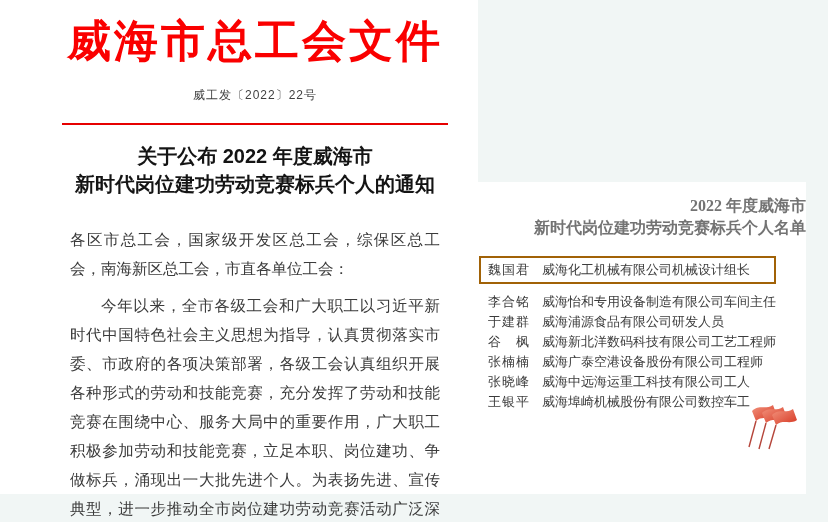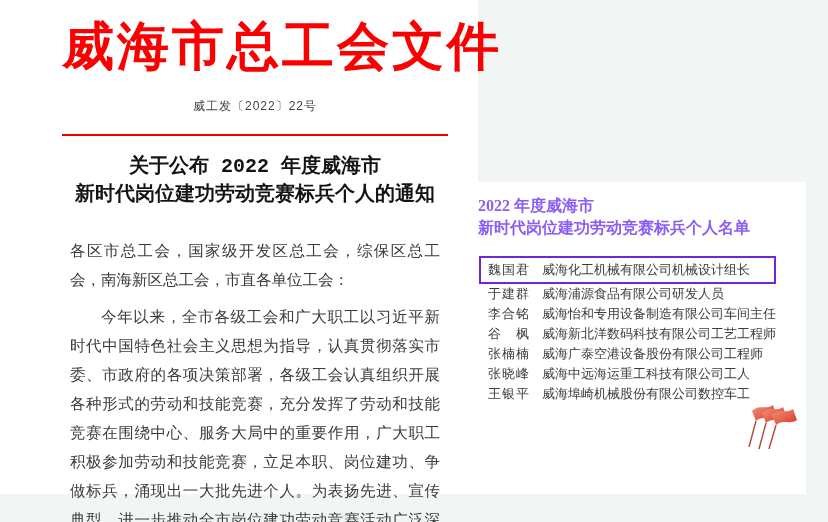--- a/index.html
+++ b/index.html
@@ -14,73 +14,73 @@
   
   .left-page{
     position:absolute;left:0;top:0;width:478px;height:494px;
     background:#ffffff;
   }
   .left-inner{position:absolute;left:62px;top:0;width:386px;}
   .red-head{
     margin-top:12px;
     font-family:"Liberation Serif","DejaVu Serif",serif;
     font-weight:bold;
-    font-size:52px;line-height:1.35;
+    font-size:44px;line-height:1.35;
     letter-spacing:3px;
     color:#fa0000;
     text-align:center;
     white-space:nowrap;
   }
   .doc-no{
     margin-top:16px;
     text-align:center;
     font-size:12px;color:#3f3f3f;letter-spacing:1px;
   }
   .red-line{
     margin-top:19px;
     width:100%;height:2px;background:#e60000;
   }
   .notice-title{
     margin-top:17px;
     text-align:center;
-    font-family:Liberation Mono, monospace;
+    font-family:Liberation Sans, sans-serif;
     font-weight:bold;
     font-size:20px;line-height:28px;color:#141414;
   }
   .body-text{
     margin-top:27px;
     font-size:15.5px;line-height:29px;color:#3b3b3b;
     text-align:justify;
   }
   .body-text p{margin:8px;}
   .body-text p.indent{text-indent:2em;}
 
   
   .right-card{
     position:absolute;left:478px;top:182px;width:328px;height:312px;
     background:#ffffff;
   }
   .list-title{
     margin-top:13px;
-    text-align:left;
+    text-align:right;
     font-family:"Liberation Serif","DejaVu Serif",serif;
     font-weight:bold;
-    font-size:16px;line-height:22px;color:#8b5cf6;
+    font-size:16px;line-height:22px;color:#737373;
   }
   .rows{margin-top:17px;}
   .row{
     display:flex;align-items:center;
     padding-left:10px;
     font-size:13px;line-height:20px;color:#3c3c3c;
   }
   .row .name{width:54px;flex:none;letter-spacing:1px;}
   .row .desc{flex:1;}
   .row.highlight{
-    border:2px solid #6d28d9;
-    margin:0 30px 0 1px;
+    border:2px solid #a16207;
+    margin:0 30px 8px 1px;
     padding:2px 0 2px 7px;
   }
 
   
   .flags{position:absolute;left:742px;top:401px;width:64px;height:50px;}
   .badge{
     position:absolute;left:733px;top:466px;
     font-size:21px;font-weight:bold;letter-spacing:2px;
     color:#e8382c;white-space:nowrap;
   }
@@ -110,26 +110,26 @@
     <div class="list-title">
       <div>2022 年度威海市</div>
       <div>新时代岗位建功劳动竞赛标兵个人名单</div>
     </div>
     <div class="rows">
       <div class="row highlight">
         <span class="name">魏国君</span>
         <span class="desc">威海化工机械有限公司机械设计组长</span>
       </div>
       <div class="row">
+        <span class="name">李合铭</span>
+        <span class="desc">威海怡和专用设备制造有限公司车间主任</span>
+      </div>
+      <div class="row">
         <span class="name">于建群</span>
         <span class="desc">威海浦源食品有限公司研发人员</span>
-      </div>
-      <div class="row">
-        <span class="name">李合铭</span>
-        <span class="desc">威海怡和专用设备制造有限公司车间主任</span>
       </div>
       <div class="row">
         <span class="name">谷　枫</span>
         <span class="desc">威海新北洋数码科技有限公司工艺工程师</span>
       </div>
       <div class="row">
         <span class="name">张楠楠</span>
         <span class="desc">威海广泰空港设备股份有限公司工程师</span>
       </div>
       <div class="row">

